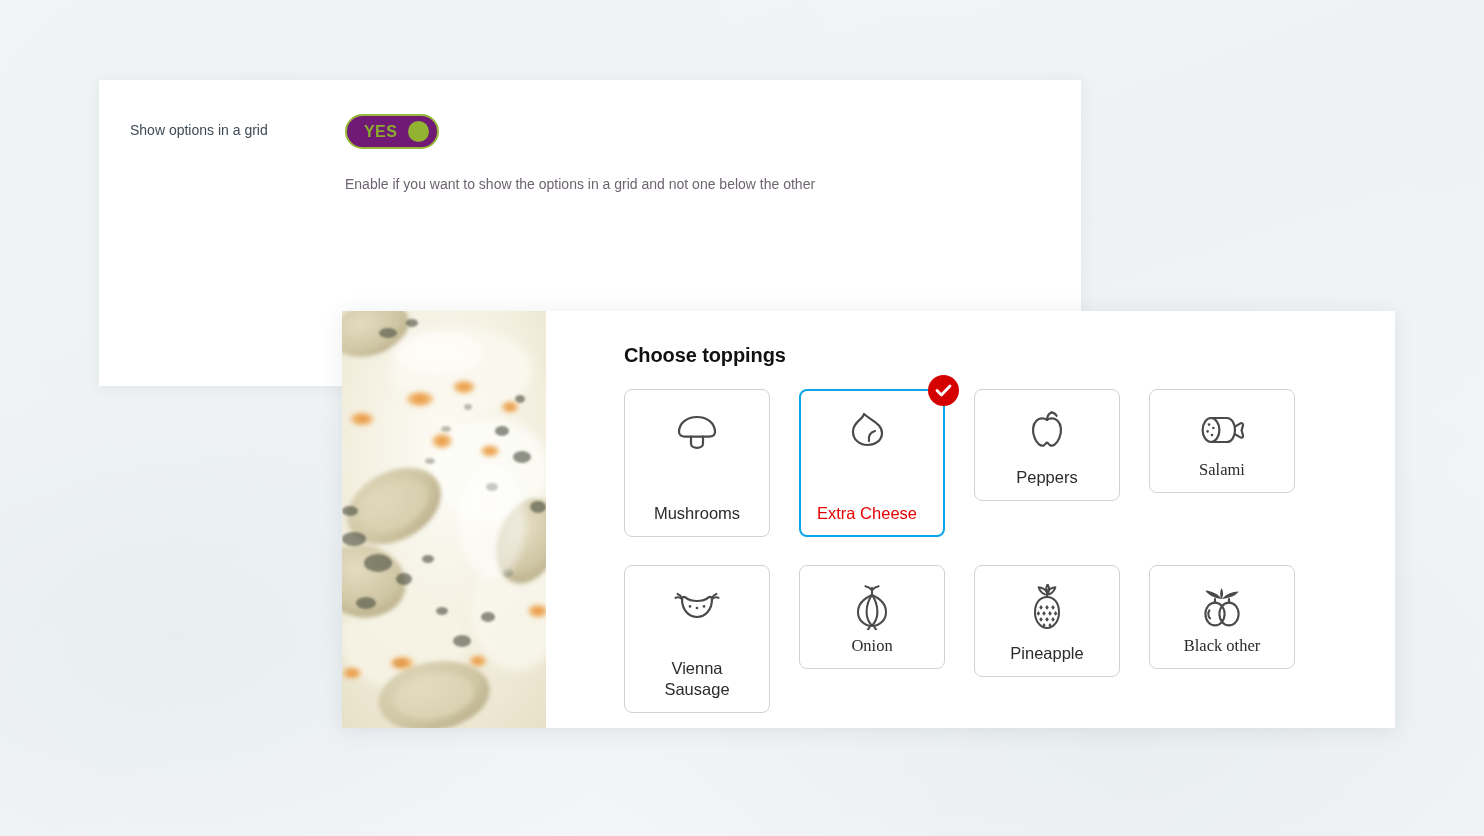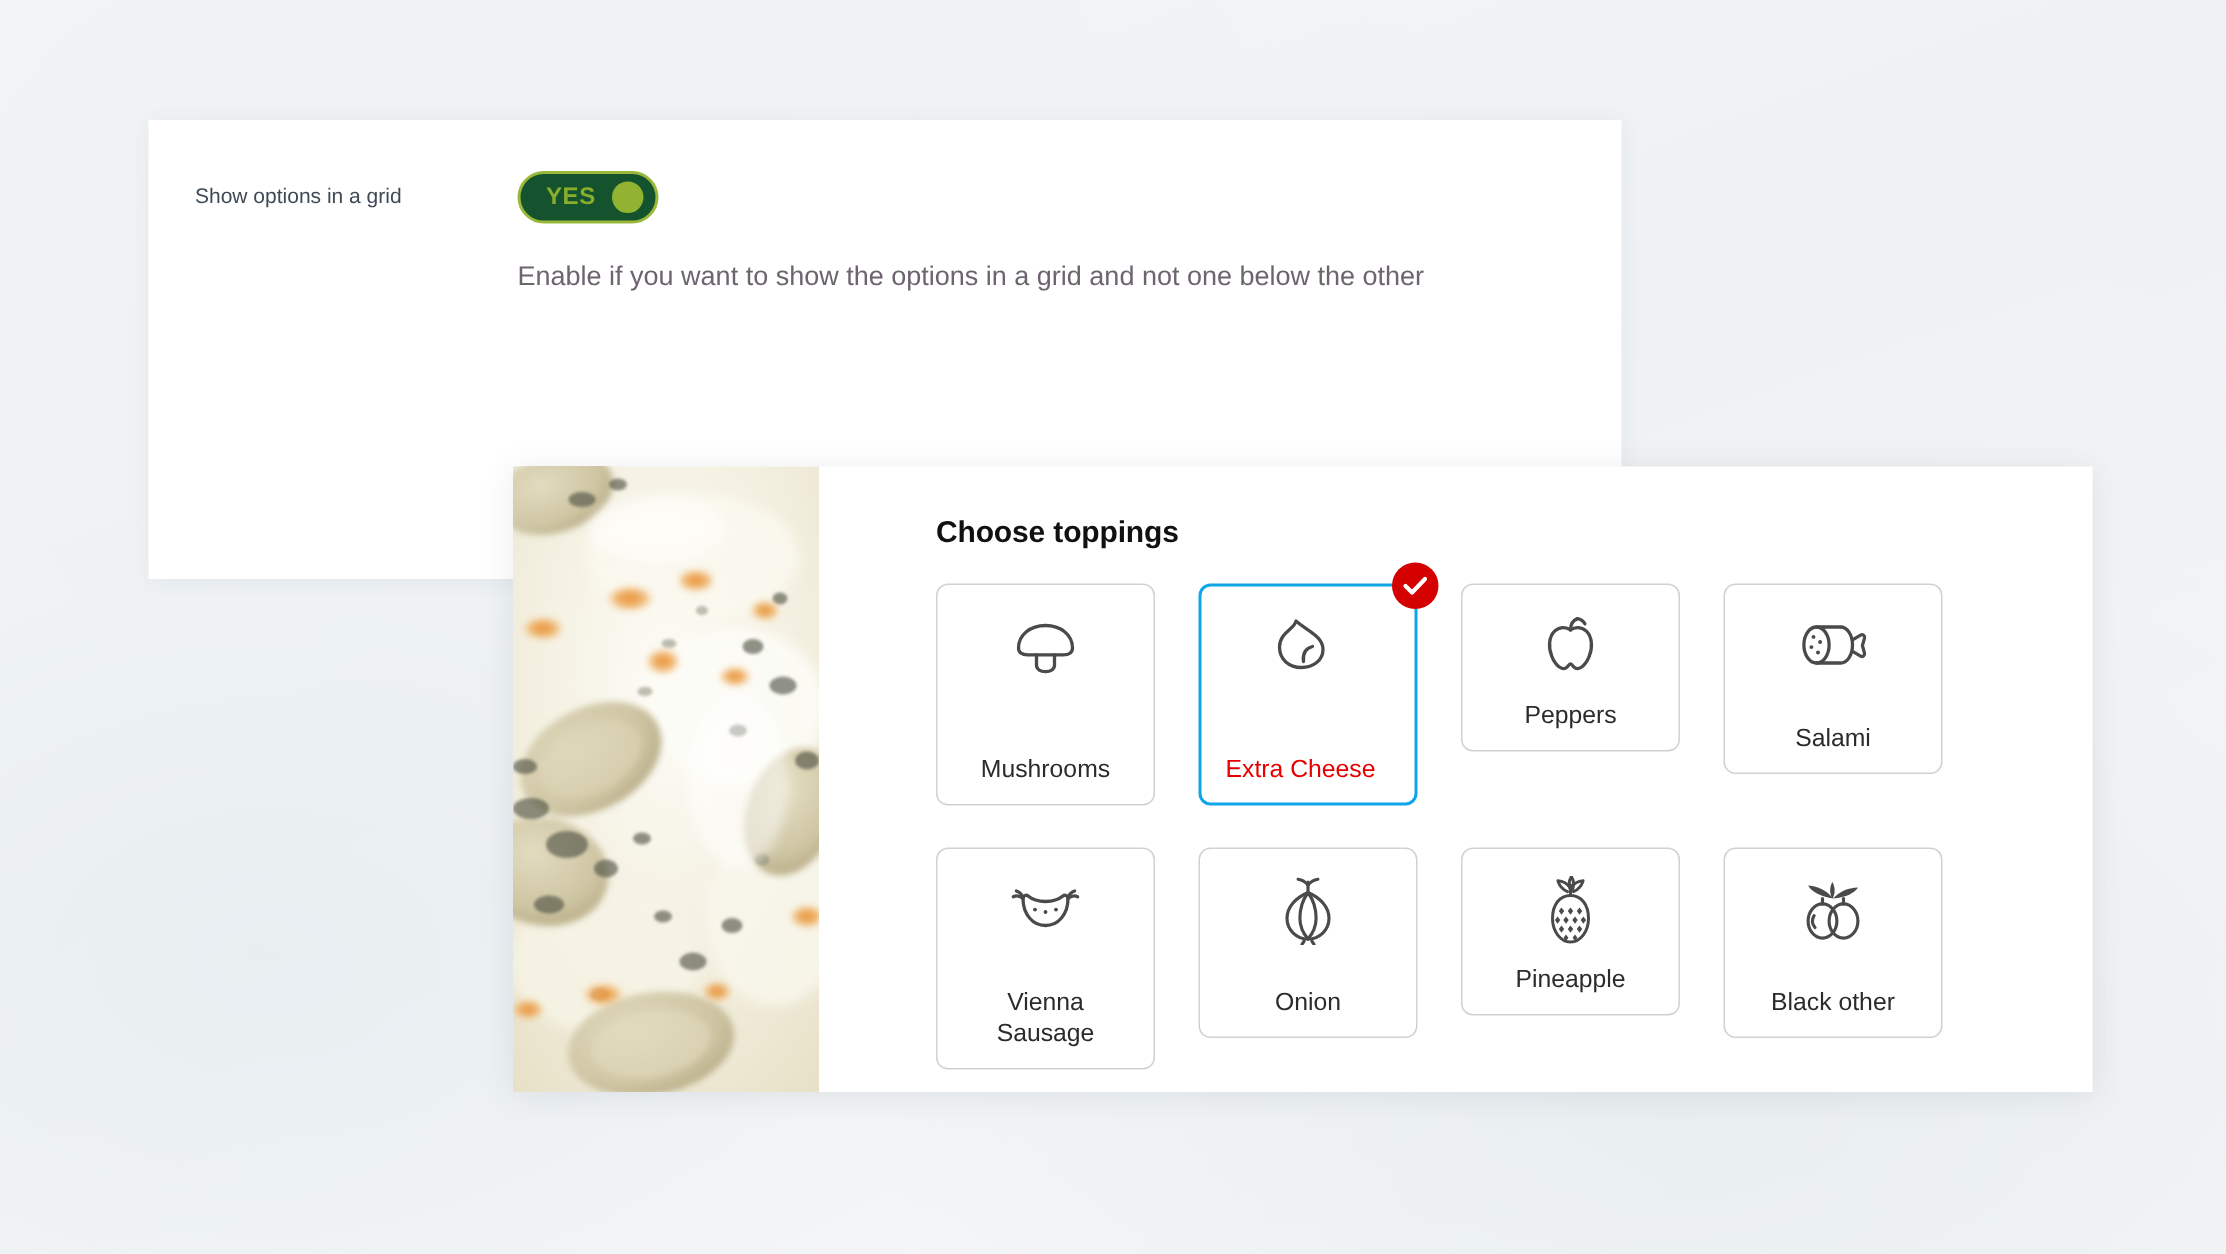--- a/index.html
+++ b/index.html
@@ -74,41 +74,41 @@
 
   
   .toggle {
     display: inline-flex;
     align-items: center;
     gap: 11px;
     height: 35px;
     padding: 0 8px 0 17px;
     border: 2px solid #9ab93a;
     border-radius: 20px;
-    background: #14532d;
+    background: #701a75;
     box-sizing: border-box;
     cursor: pointer;
     user-select: none;
   }
   .toggle-text {
     font-size: 16px;
     font-weight: bold;
     letter-spacing: 0.4px;
     color: #8aad2e;
   }
   .toggle-knob {
     width: 21px;
     height: 21px;
     border-radius: 50%;
     background: #92b332;
   }
 
   .setting-help {
     margin-top: 22px;
-    font-size: 18px;
+    font-size: 14px;
     line-height: 26px;
     color: #6d6470;
   }
 
   .num-input {
     width: 336px;
     height: 70px;
     box-sizing: border-box;
     border: 1px solid #e2e5e8;
     border-radius: 8px;
@@ -171,21 +171,21 @@
     border-radius: 8px;
     background: #ffffff;
     display: flex;
     flex-direction: column;
     align-items: center;
     justify-content: space-between;
     padding: 18px 8px 12px 8px;
     cursor: pointer;
   }
   .card.h-tall   { height: 148px; }
-  .card.h-short  { height: 127px; }
+  .card.h-short  { height: 104px; font-family: Liberation Serif, serif; }
   .card.h-mid    { height: 112px; }
 
   .card-icon {
     flex: 0 0 auto;
     display: flex;
     align-items: center;
     justify-content: center;
     height: 46px;
   }
   .card-icon svg { display: block; }

